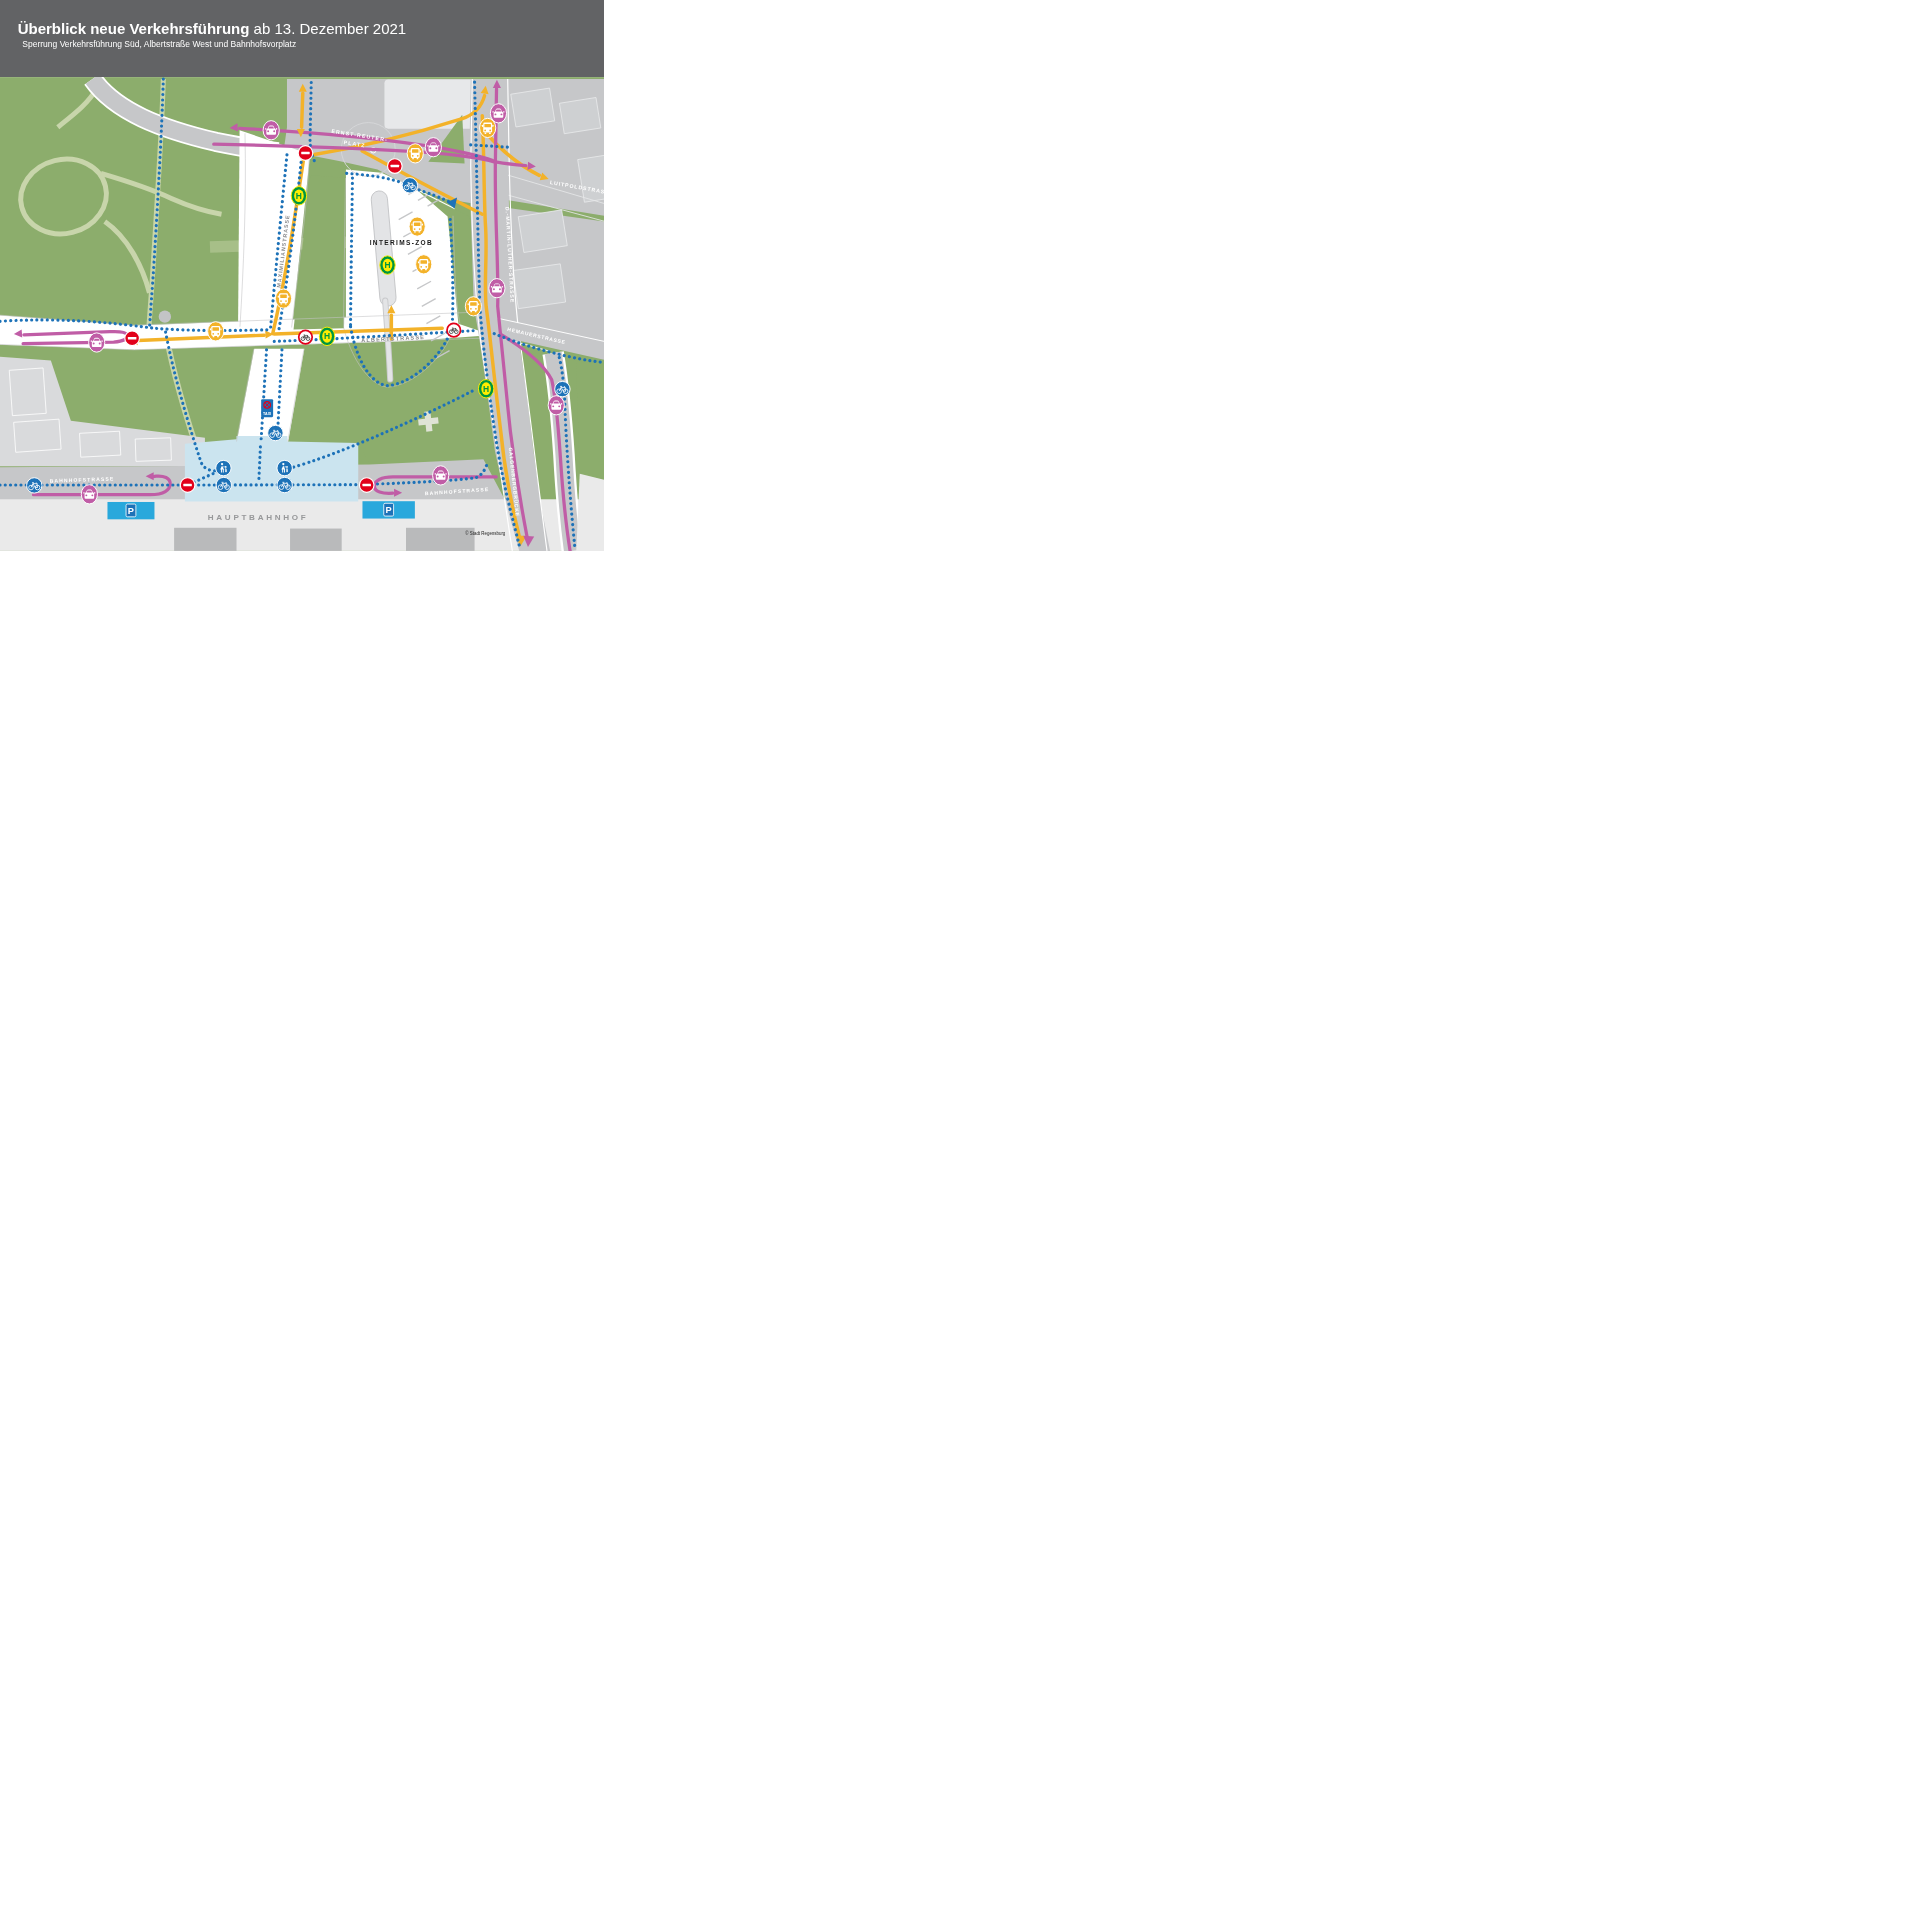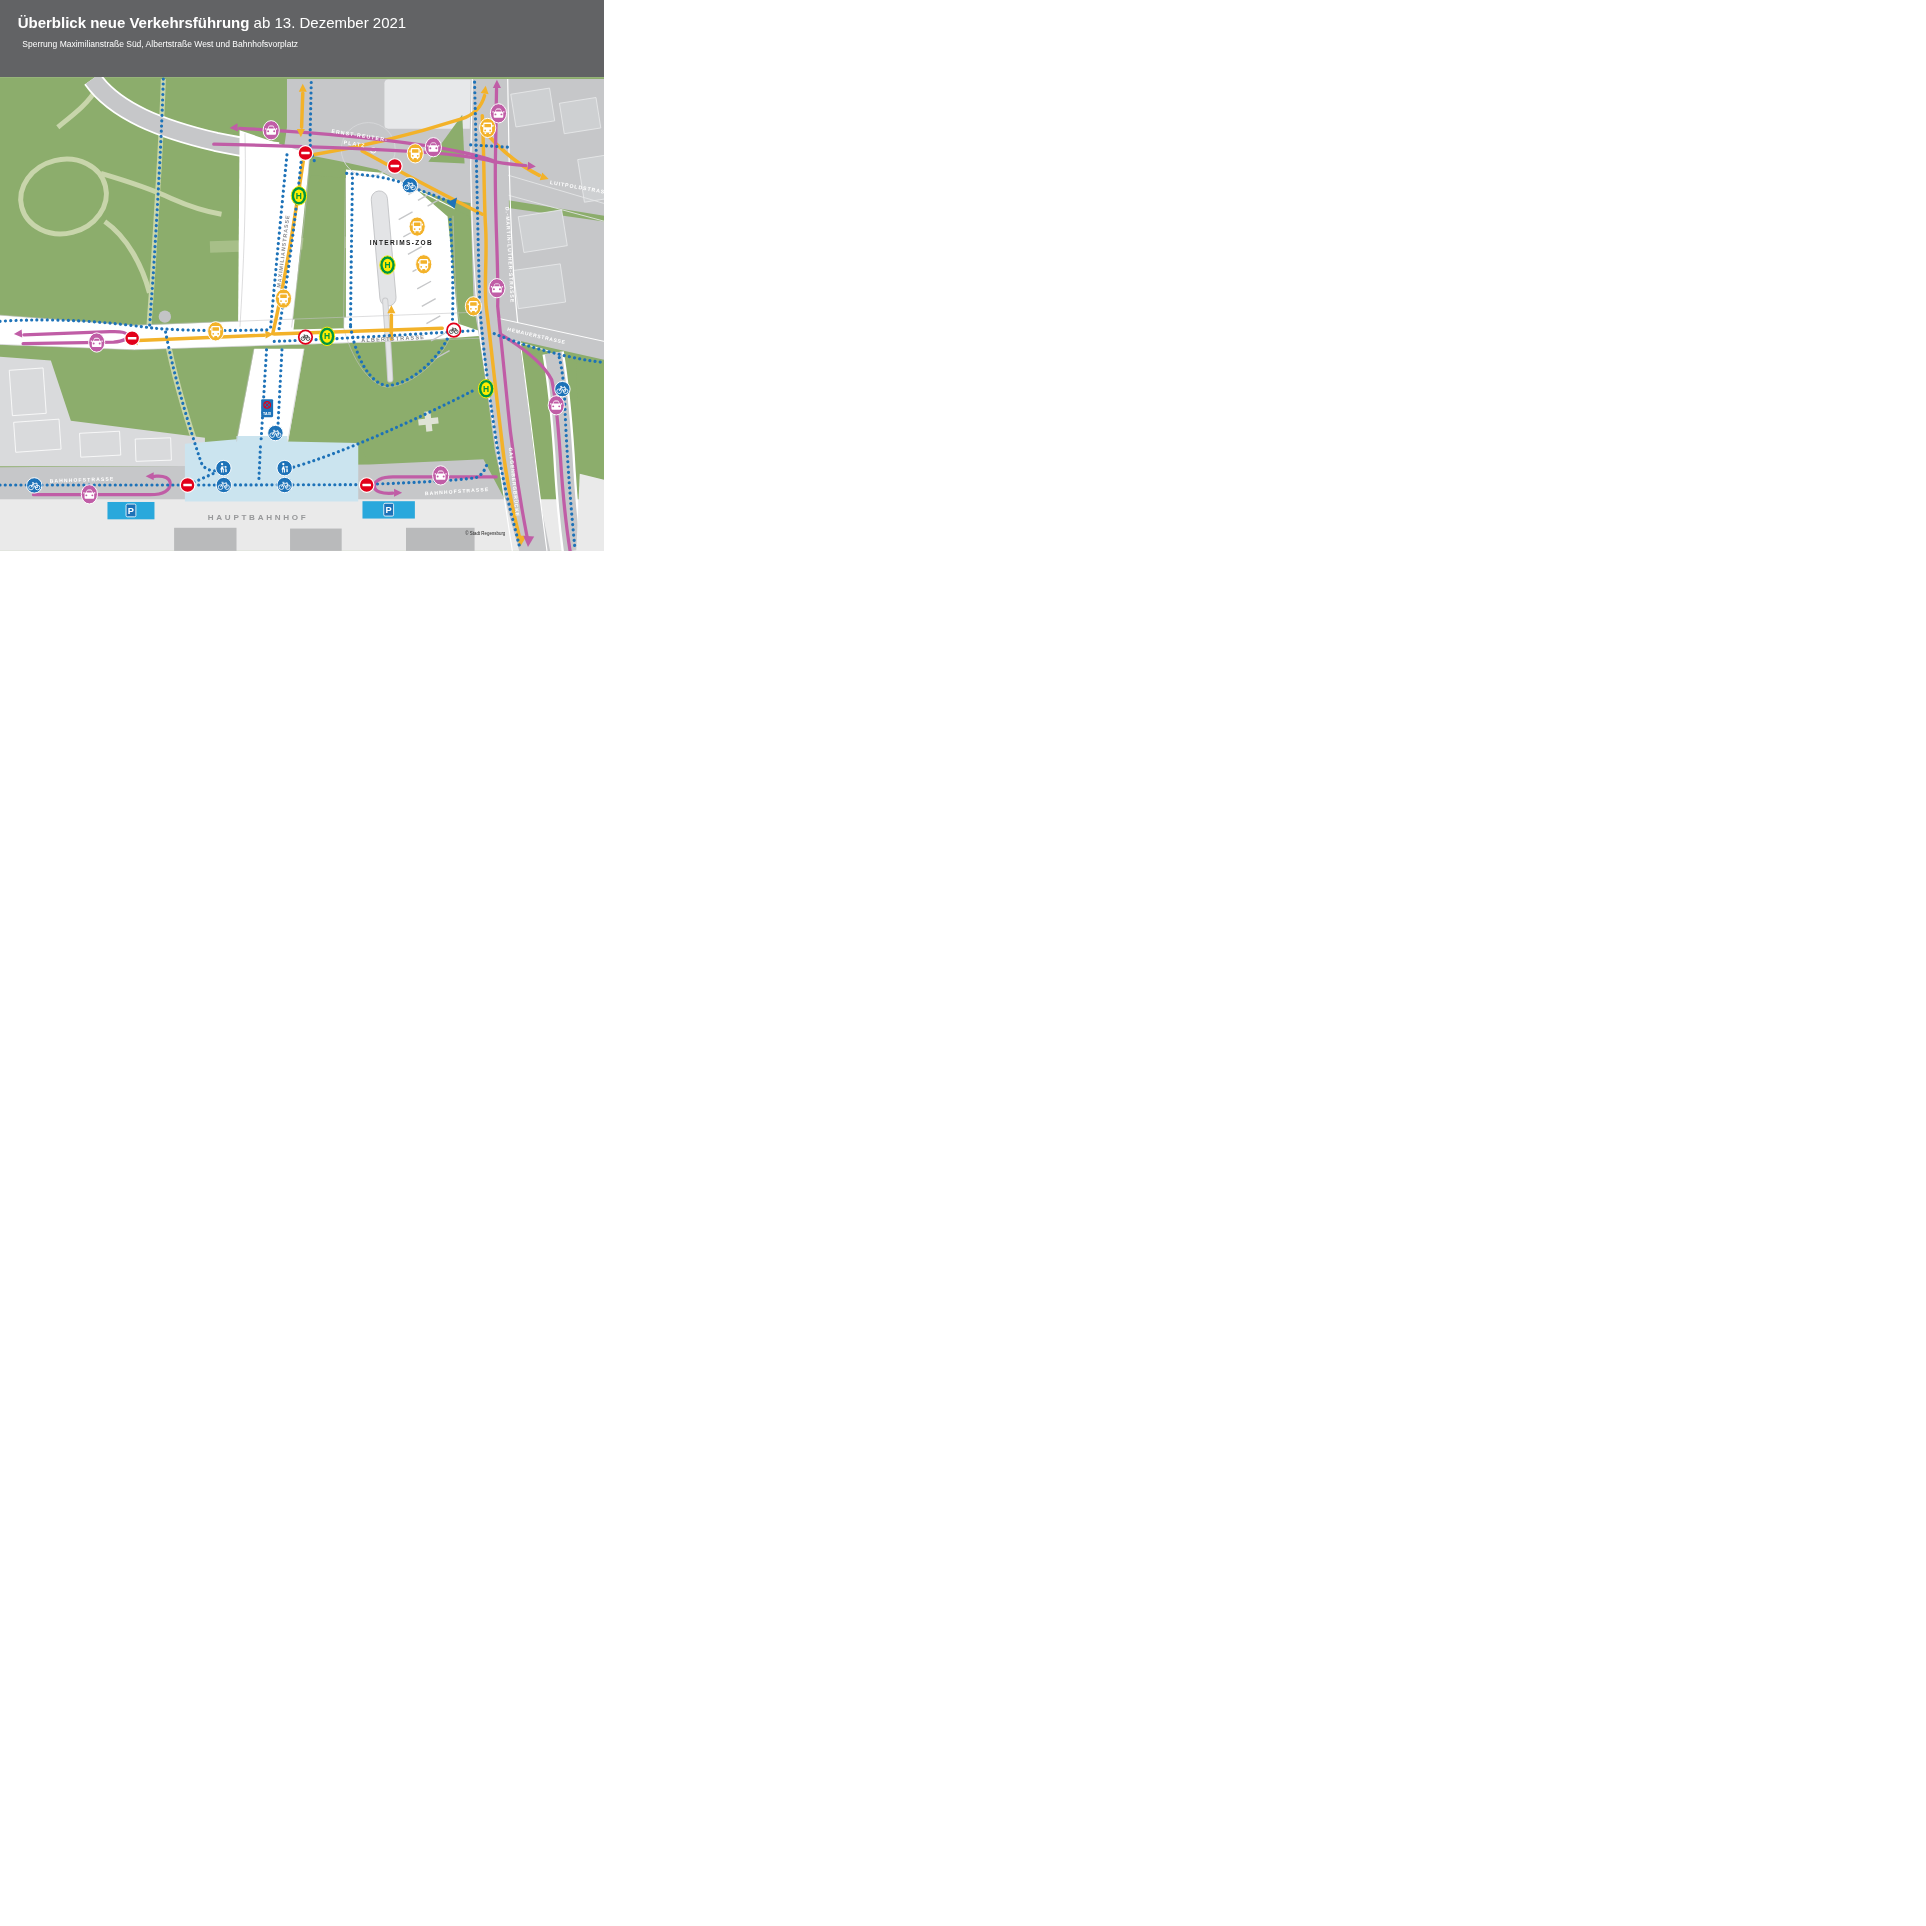--- a/index.html
+++ b/index.html
@@ -1,18 +1,18 @@
 <!DOCTYPE html>
 <html style="font-size:6.2px"><head>
 <meta charset="utf-8">
 <style>
   html,body{margin:0;padding:0;background:#fff;font-family:"Liberation Sans",sans-serif;}
   .stage{position:relative;width:604px;height:551px;overflow:hidden;background:#fff;}
   .hdr{position:absolute;top:0;left:0;width:100%;height:77px;background:#626365;color:#fff;}
-  .hdr .t1{position:absolute;left:17.7px;top:14px;font-size:15px;font-weight:700;white-space:nowrap;}
+  .hdr .t1{position:absolute;left:17.7px;top:20px;font-size:15px;font-weight:700;white-space:nowrap;}
   .hdr .t1 .rest{font-weight:400;}
   .hdr .t2{position:absolute;left:22.3px;top:39px;font-size:8.5px;font-weight:400;white-space:nowrap;}
   svg{position:absolute;top:77px;left:0;display:block;}
   text{font-family:"Liberation Sans",sans-serif;}
   .lblg{fill:#8a8b8d;font-weight:700;}
   .lblw{fill:#ffffff;font-weight:700;}
   .lblk{fill:#1a1a1a;font-weight:700;}
   .ry{stroke:#F3B229;fill:none;stroke-width:9;stroke-linecap:round;}
   .rm{stroke:#C05DA6;fill:none;stroke-width:8.5;stroke-linecap:round;}
   .hy{fill:#F3B229;}
@@ -21,21 +21,21 @@
   .curb{stroke:#c3c4c6;stroke-width:1.5;fill:none;}
   .bld{fill:#ced0d2;stroke:#e9eaeb;stroke-width:2;}
   .bldw{fill:none;stroke:#ffffff;stroke-width:2;}
 </style>
 </head>
 <body>
 
 <div class="stage">
   <div class="hdr">
     <div class="t1"><span>Überblick neue Verkehrsführung</span><span class="rest"> ab 13. Dezember 2021</span></div>
-    <div class="t2">Sperrung Maximilianstraße Süd, Albertstraße West und Bahnhofsvorplatz</div>
+    <div class="t2">Sperrung Verkehrsführung Süd, Albertstraße West und Bahnhofsvorplatz</div>
   </div>
 
   <svg width="604" height="474" viewBox="0 200 1568 1230">
     <defs>
       <g id="ico-bus">
         <ellipse rx="21" ry="25" fill="#F3B229" stroke="#fff" stroke-width="2.5"></ellipse>
         <rect x="-11.5" y="-14" width="23" height="26" rx="3.5" fill="#fff"></rect>
         <rect x="-8.5" y="-10.5" width="17" height="9" rx="1.5" fill="#F3B229"></rect>
         <circle cx="-6.5" cy="6.5" r="2.3" fill="#F3B229"></circle>
         <circle cx="6.5" cy="6.5" r="2.3" fill="#F3B229"></circle>

